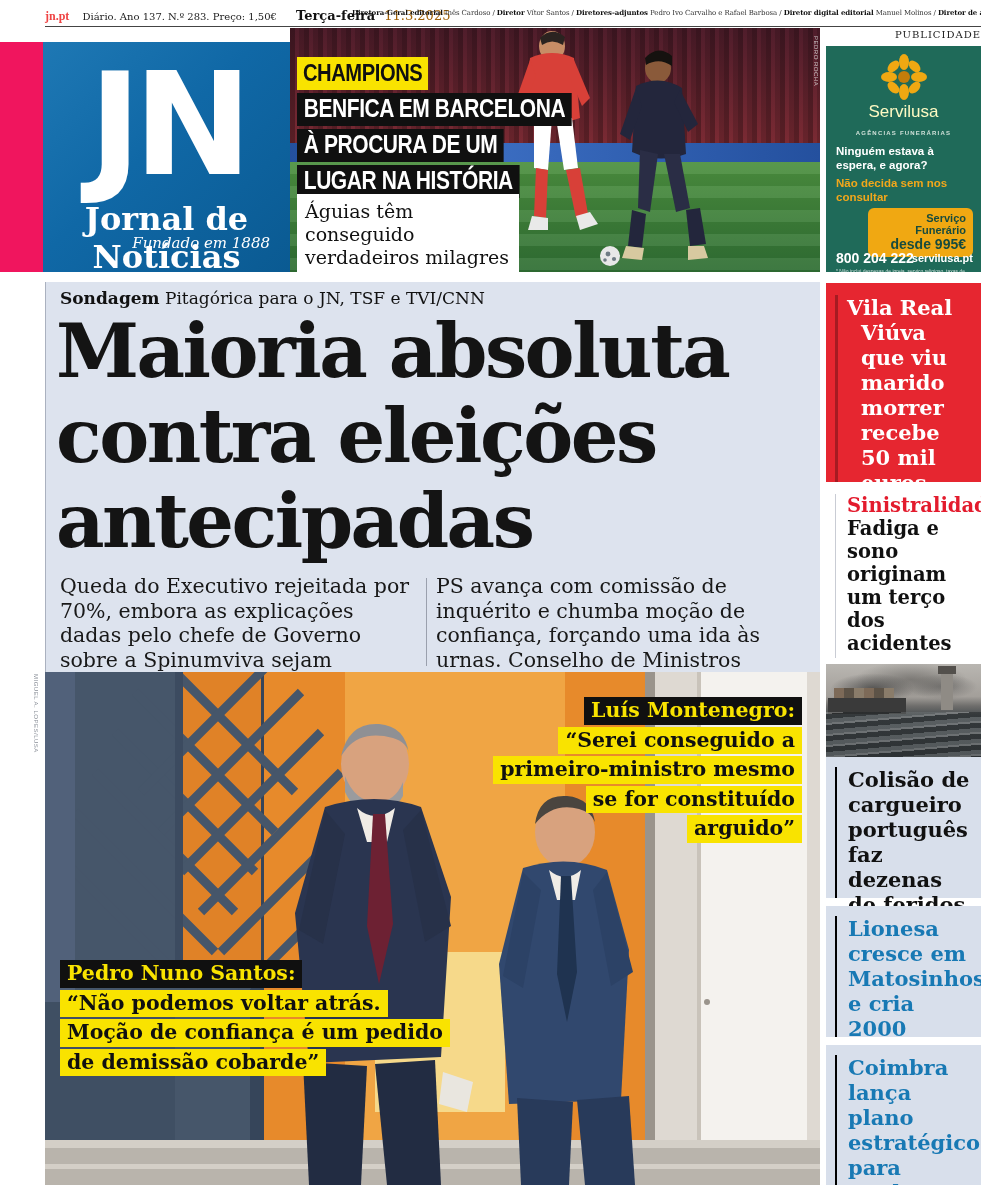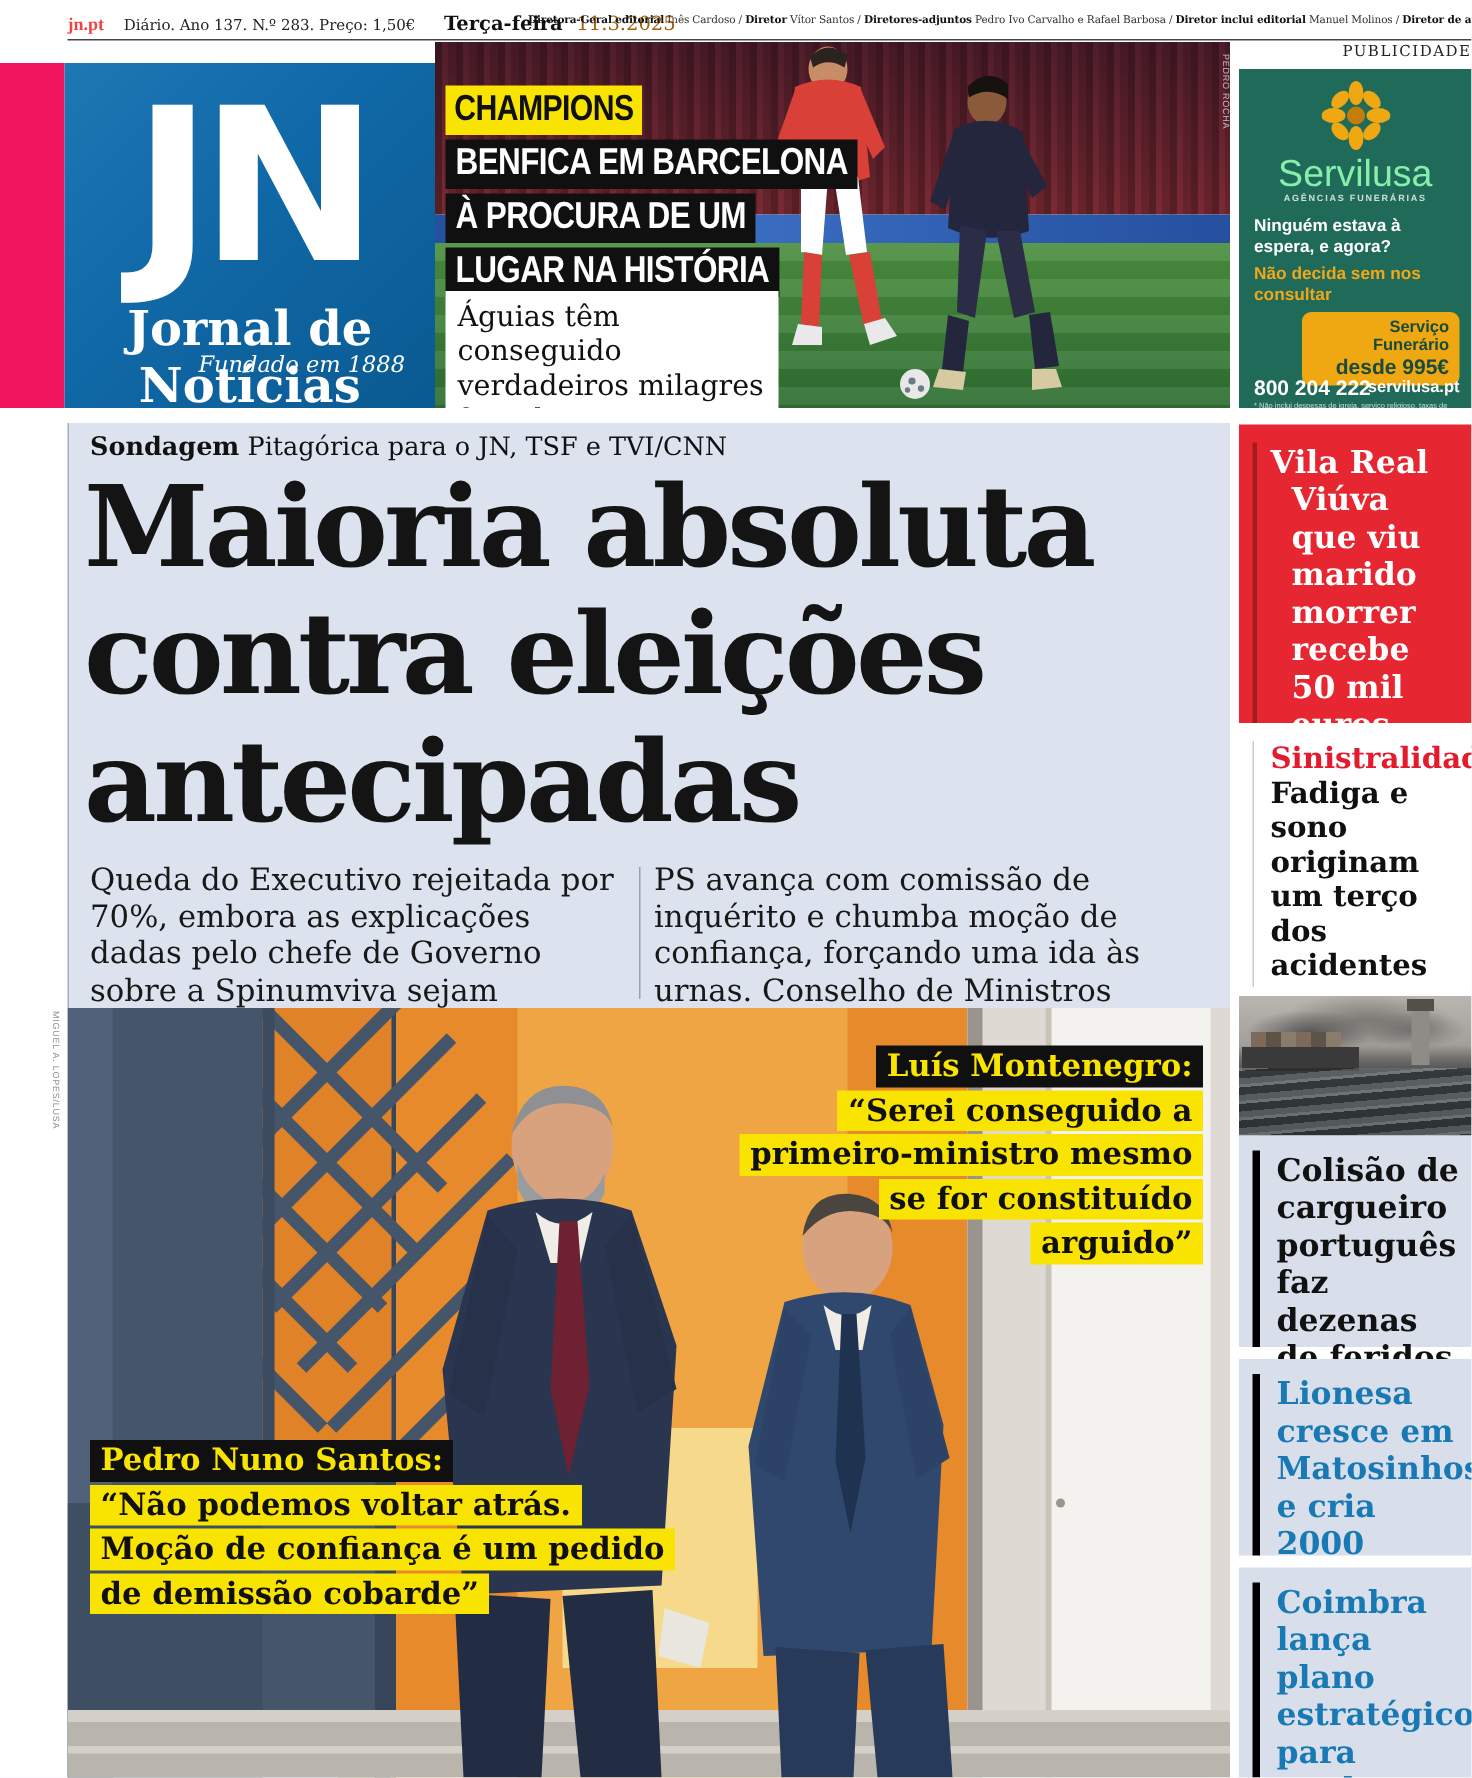--- a/index.html
+++ b/index.html
@@ -39,21 +39,21 @@
   .ch-line { background:#101010; color:#fff; font-family:"Liberation Sans",sans-serif; font-weight:bold; font-size:25px; padding:1px 8px 3px; letter-spacing:-.5px; transform:scaleX(.84); transform-origin:left; white-space:nowrap; width:max-content; margin-top:3px; }
   #ch-lines { position:absolute; left:7px; top:62px; }
   #ch-sub { position:absolute; left:7px; top:166px; width:222px; background:#fff; color:#111; font-size:19px; line-height:23px; padding:6px 8px 7px; }
   .vcredit { font-family:"Liberation Sans",sans-serif; font-size:6px; color:#777; writing-mode:vertical-rl; letter-spacing:.5px; }
   #tp-credit { position:absolute; right:1px; top:8px; color:#ddd; opacity:.85; }
 
   
   #pub-label { left:826px; top:29px; width:155px; text-align:right; font-size:10px; letter-spacing:1px; color:#222; }
   #ad-box { left:826px; top:46px; width:155px; height:226px; background:#1f6a59; color:#fff; }
   #ad-flower { position:absolute; left:50%; top:8px; transform:translateX(-50%); }
-  #ad-brand { position:absolute; left:0; top:56px; width:100%; text-align:center; font-family:"Liberation Sans",sans-serif; font-size:25px; color:#86efac; font-weight:normal; }
+  #ad-brand { position:absolute; left:0; top:56px; width:100%; text-align:center; font-family:"Liberation Sans",sans-serif; font-size:17px; color:#fef9c3; font-weight:normal; }
   #ad-brand-sub { position:absolute; left:0; top:84px; width:100%; text-align:center; font-family:"Liberation Sans",sans-serif; font-size:6px; letter-spacing:1.2px; color:#cfe0d8; font-weight:bold; }
   .ad-line { font-family:"Liberation Sans",sans-serif; font-weight:bold; font-size:11.5px; line-height:14px; }
   #ad-line1 { position:absolute; left:10px; top:98px; width:140px; color:#fff; }
   #ad-line2 { position:absolute; left:10px; top:130px; width:140px; color:#f2a71b; }
   #ad-offer { position:absolute; left:42px; top:162px; width:105px; background:#f0a812; border-radius:6px; padding:4px 7px 5px; text-align:right; color:#174b3e; font-family:"Liberation Sans",sans-serif; }
   #ad-offer .o1 { font-size:11px; font-weight:bold; }
   #ad-offer .o2 { font-size:14px; font-weight:bold; }
   #ad-phone { position:absolute; left:10px; top:204px; font-family:"Liberation Sans",sans-serif; font-weight:bold; font-size:14px; }
   #ad-site { position:absolute; right:8px; top:206px; font-family:"Liberation Sans",sans-serif; font-weight:bold; font-size:11px; }
   #ad-note { position:absolute; left:10px; top:222px; width:138px; font-family:"Liberation Sans",sans-serif; font-size:5px; color:rgba(255,255,255,.75); line-height:6px; }
@@ -101,41 +101,41 @@
                 radial-gradient(ellipse 50px 18px at 75% 50%, rgba(70,70,70,.5), transparent 70%); }
   .ship-hull { position:absolute; left:2px; top:34px; width:78px; height:16px; background:#3a3a3a; }
   .ship-boxes { position:absolute; left:8px; top:24px; width:60px; height:12px;
      background:repeating-linear-gradient(90deg,#7d6a58 0 10px,#5d5347 10px 20px,#8a7c6a 20px 30px); }
   .lighthouse { position:absolute; right:28px; top:2px; width:12px; height:44px; background:#8f8b85; }
   .lighthouse:before { content:""; position:absolute; left:-3px; top:0; width:18px; height:8px; background:#53504c; }
   .sea-waves { position:absolute; left:0; top:52%; width:100%; height:48%;
      background:repeating-linear-gradient(175deg, rgba(255,255,255,.22) 0 2px, rgba(30,34,36,.5) 2px 7px, rgba(120,126,128,.35) 7px 11px); }
 
   .sb-blue { background:#d8dfeb; padding:10px 6px 0 9px; }
-  .sb-blue .inner-line { border-left:5px solid #000000; padding-left:11px; }
+  .sb-blue .inner-line { border-left:2px solid #000000; padding-left:11px; }
   .sb-blue .title { font-weight:bold; font-size:21px; line-height:25px; }
   .t-black { color:#111; }
   .t-blue { color:#1879b4; }
   .pref-navy { font-weight:bold; font-size:11.5px; color:#1d2940; }
   #sb-colisao { top:757px; height:141px; }
   #sb-lionesa { top:906px; height:131px; }
   #sb-coimbra { top:1045px; height:140px; }
 </style>
 </head>
 <body>
 
 <div id="topbar" class="abs">
   <div class="tb-left">
     <span class="tb-site">jn.pt</span>
     <span class="tb-issue">Diário. Ano 137. N.º 283. Preço: 1,50€</span>
     <span class="tb-day">Terça-feira</span>
     <span class="tb-date">11.3.2025</span>
   </div>
   <div class="tb-credits">
-    <b>Diretora-Geral editorial</b><span> Inês Cardoso / </span><b>Diretor</b><span> Vítor Santos / </span><b>Diretores-adjuntos</b><span> Pedro Ivo Carvalho e Rafael Barbosa / </span><b>Diretor inclui editorial</b><span> Manuel Molinos / </span><b>Diretor de arte</b>
+    <b>Diretora-Geral editorial</b><span> Inês Cardoso / </span><b>Diretor</b><span> Vítor Santos / </span><b>Diretores-adjuntos</b><span> Pedro Ivo Carvalho e Rafael Barbosa / </span><b>Diretor digital editorial</b><span> Manuel Molinos / </span><b>Diretor de arte</b>
   </div>
 </div>
 <div id="topbar-rule" class="abs"></div>
 
 <div id="pink-stripe" class="abs"></div>
 <div id="logo-box" class="abs">
   <div id="logo-jn">JN</div>
   <div id="logo-name">Jornal de Notícias</div>
   <div id="logo-tagline">Fundado em 1888</div>
 </div>

